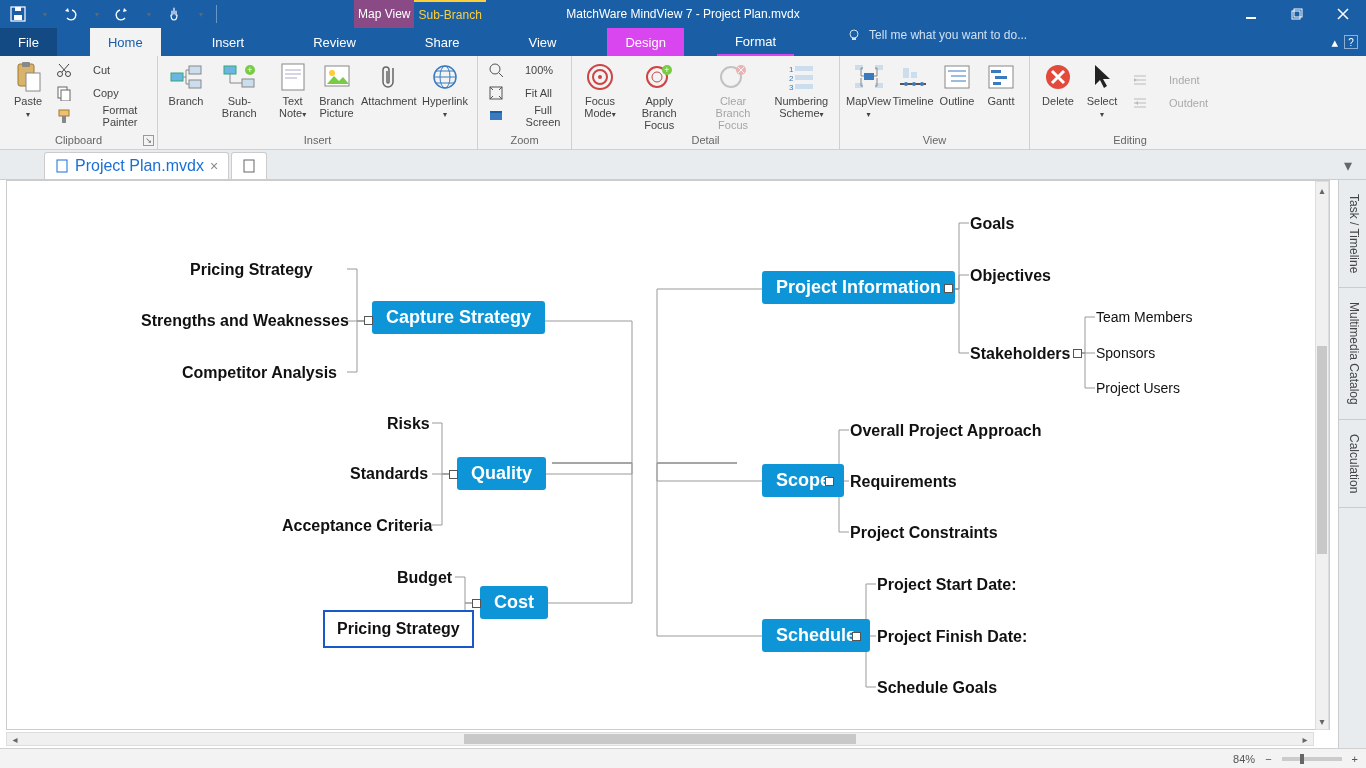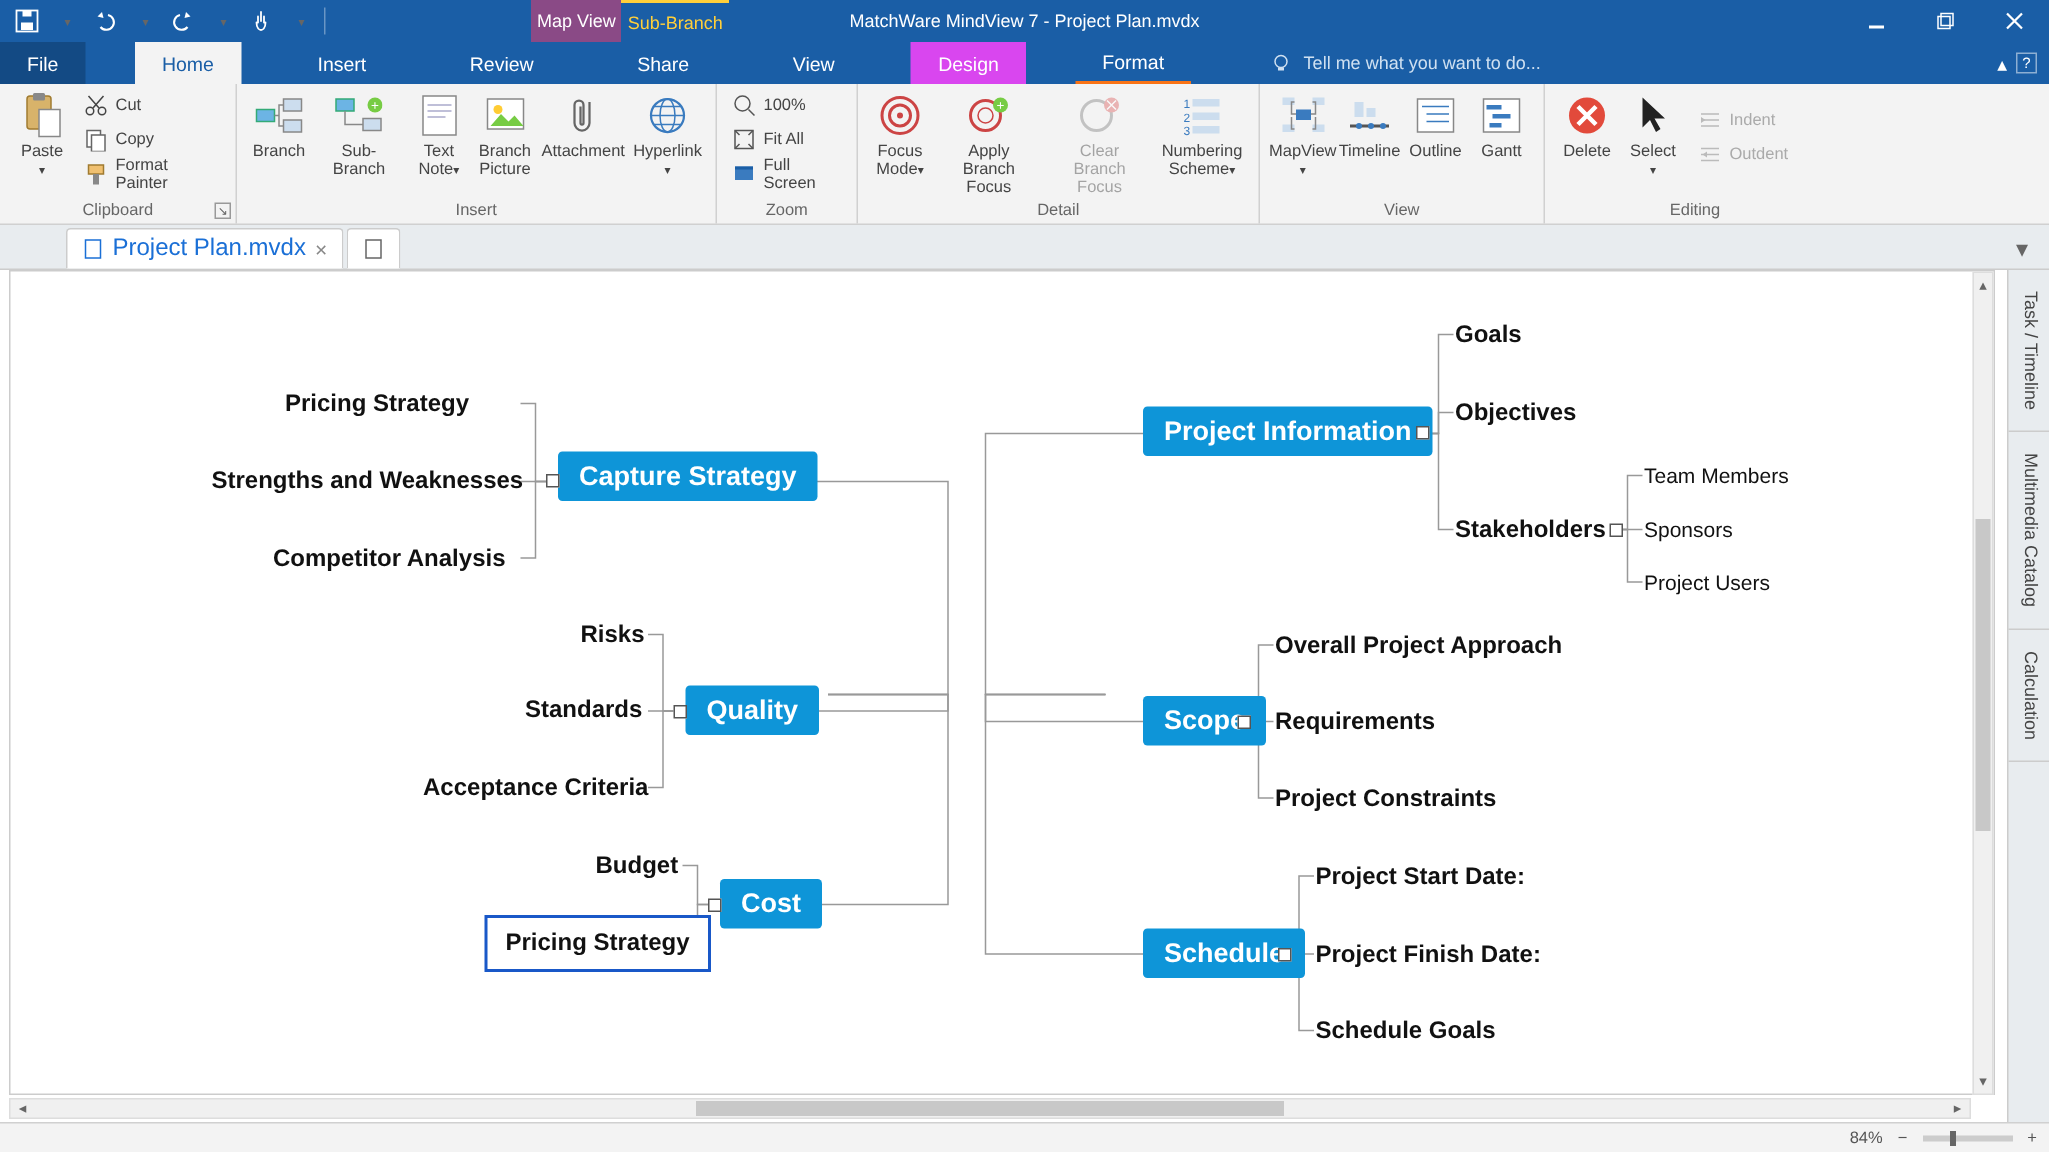--- a/index.html
+++ b/index.html
@@ -17,35 +17,35 @@
 .title-center { position:absolute; left:50%; transform:translateX(-50%); white-space:nowrap; }
 .wincontrols { margin-left:auto; display:flex; }
 .winbtn { width:46px; height:28px; display:flex; align-items:center; justify-content:center; cursor:pointer; }
 
 
 .ribtabs { height:28px; background:#1a5ea6; display:flex; align-items:stretch; color:#fff; font-size:13px;gap:33px; }
 .ribtab { padding:0 18px; display:flex; align-items:center; cursor:pointer; }
 .ribtab.file { background:#134a84; }
 .ribtab.active { background:#f3f3f3; color:#1a5ea6; }
 .ctx-design { background:#d946ef; }
-.ctx-format { background:#1a5ea6; border-bottom:2px solid #f97316;}
-.tellme { flex:1; display:flex; align-items:center; padding-left:20px; color:#cfe0f1; font-size:12px; gap:8px;}
+.ctx-format { background:#1a5ea6; border-bottom:2px solid #d946ef;}
+.tellme { flex:1; display:flex; padding-left:20px; color:#cfe0f1; font-size:12px; gap:8px;}
 .ribtabs-right { display:flex; align-items:center; padding-right:8px; gap:6px;}
 
 
 .ribbon { height:94px; background:#f3f3f3; border-bottom:1px solid #d0d0d0; display:flex; font-size:11px; color:#444;}
 .rgroup { border-right:1px solid #d0d0d0; display:flex; flex-direction:column; position:relative; }
 .rgroup-body { display:flex; align-items:flex-start; padding:3px 6px 0 6px; flex:1;}
 .rgroup-label { text-align:center; font-size:11px; color:#666; height:16px; line-height:14px; position:relative;}
 .rgroup-label .launcher { position:absolute; right:3px; top:2px; width:11px; height:11px; border:1px solid #999; font-size:8px; line-height:9px; text-align:center; color:#666; cursor:pointer;}
 .bigbtn { display:flex; flex-direction:column; align-items:center; justify-content:flex-start; padding:2px 6px; cursor:pointer; min-width:44px; text-align:center; line-height:12px;}
 .bigbtn .ic { width:32px; height:32px; margin-bottom:2px; display:flex; align-items:center; justify-content:center;}
 .bigbtn .lbl { font-size:11px; }
 .smallbtn-col { display:flex; flex-direction:column; gap:1px;}
-.smallbtn { display:flex; align-items:center; gap:5px; padding:2px 4px; cursor:pointer; height:22px;}
+.smallbtn { display:flex; align-items:center; gap:21px; padding:2px 4px; cursor:pointer; height:22px;text-align:center;}
 .smallbtn .ic { width:16px; height:16px; display:flex; align-items:center; justify-content:center;}
 .smallbtn.disabled { color:#aaa; }
 .drop-caret::after { content:"▾"; font-size:8px; color:#666; margin-left:2px;}
 svg { display:block; }
 
 
 .doctabs { height:30px; background:#e8ecef; border-bottom:1px solid #ccc; display:flex; align-items:flex-end; padding-left:4px; position:relative;}
 .doctab { height:27px; padding:0 10px; display:flex; align-items:center; gap:6px; border:1px solid #ccc; border-bottom:none; background:#fff; font-size:16px; cursor:pointer; margin-right:2px; border-radius:3px 3px 0 0;}
 .doctab.active { color:#1a6fd6;margin-left:40px; }
 .doctab .close { font-size:14px; color:#888; cursor:pointer;}

